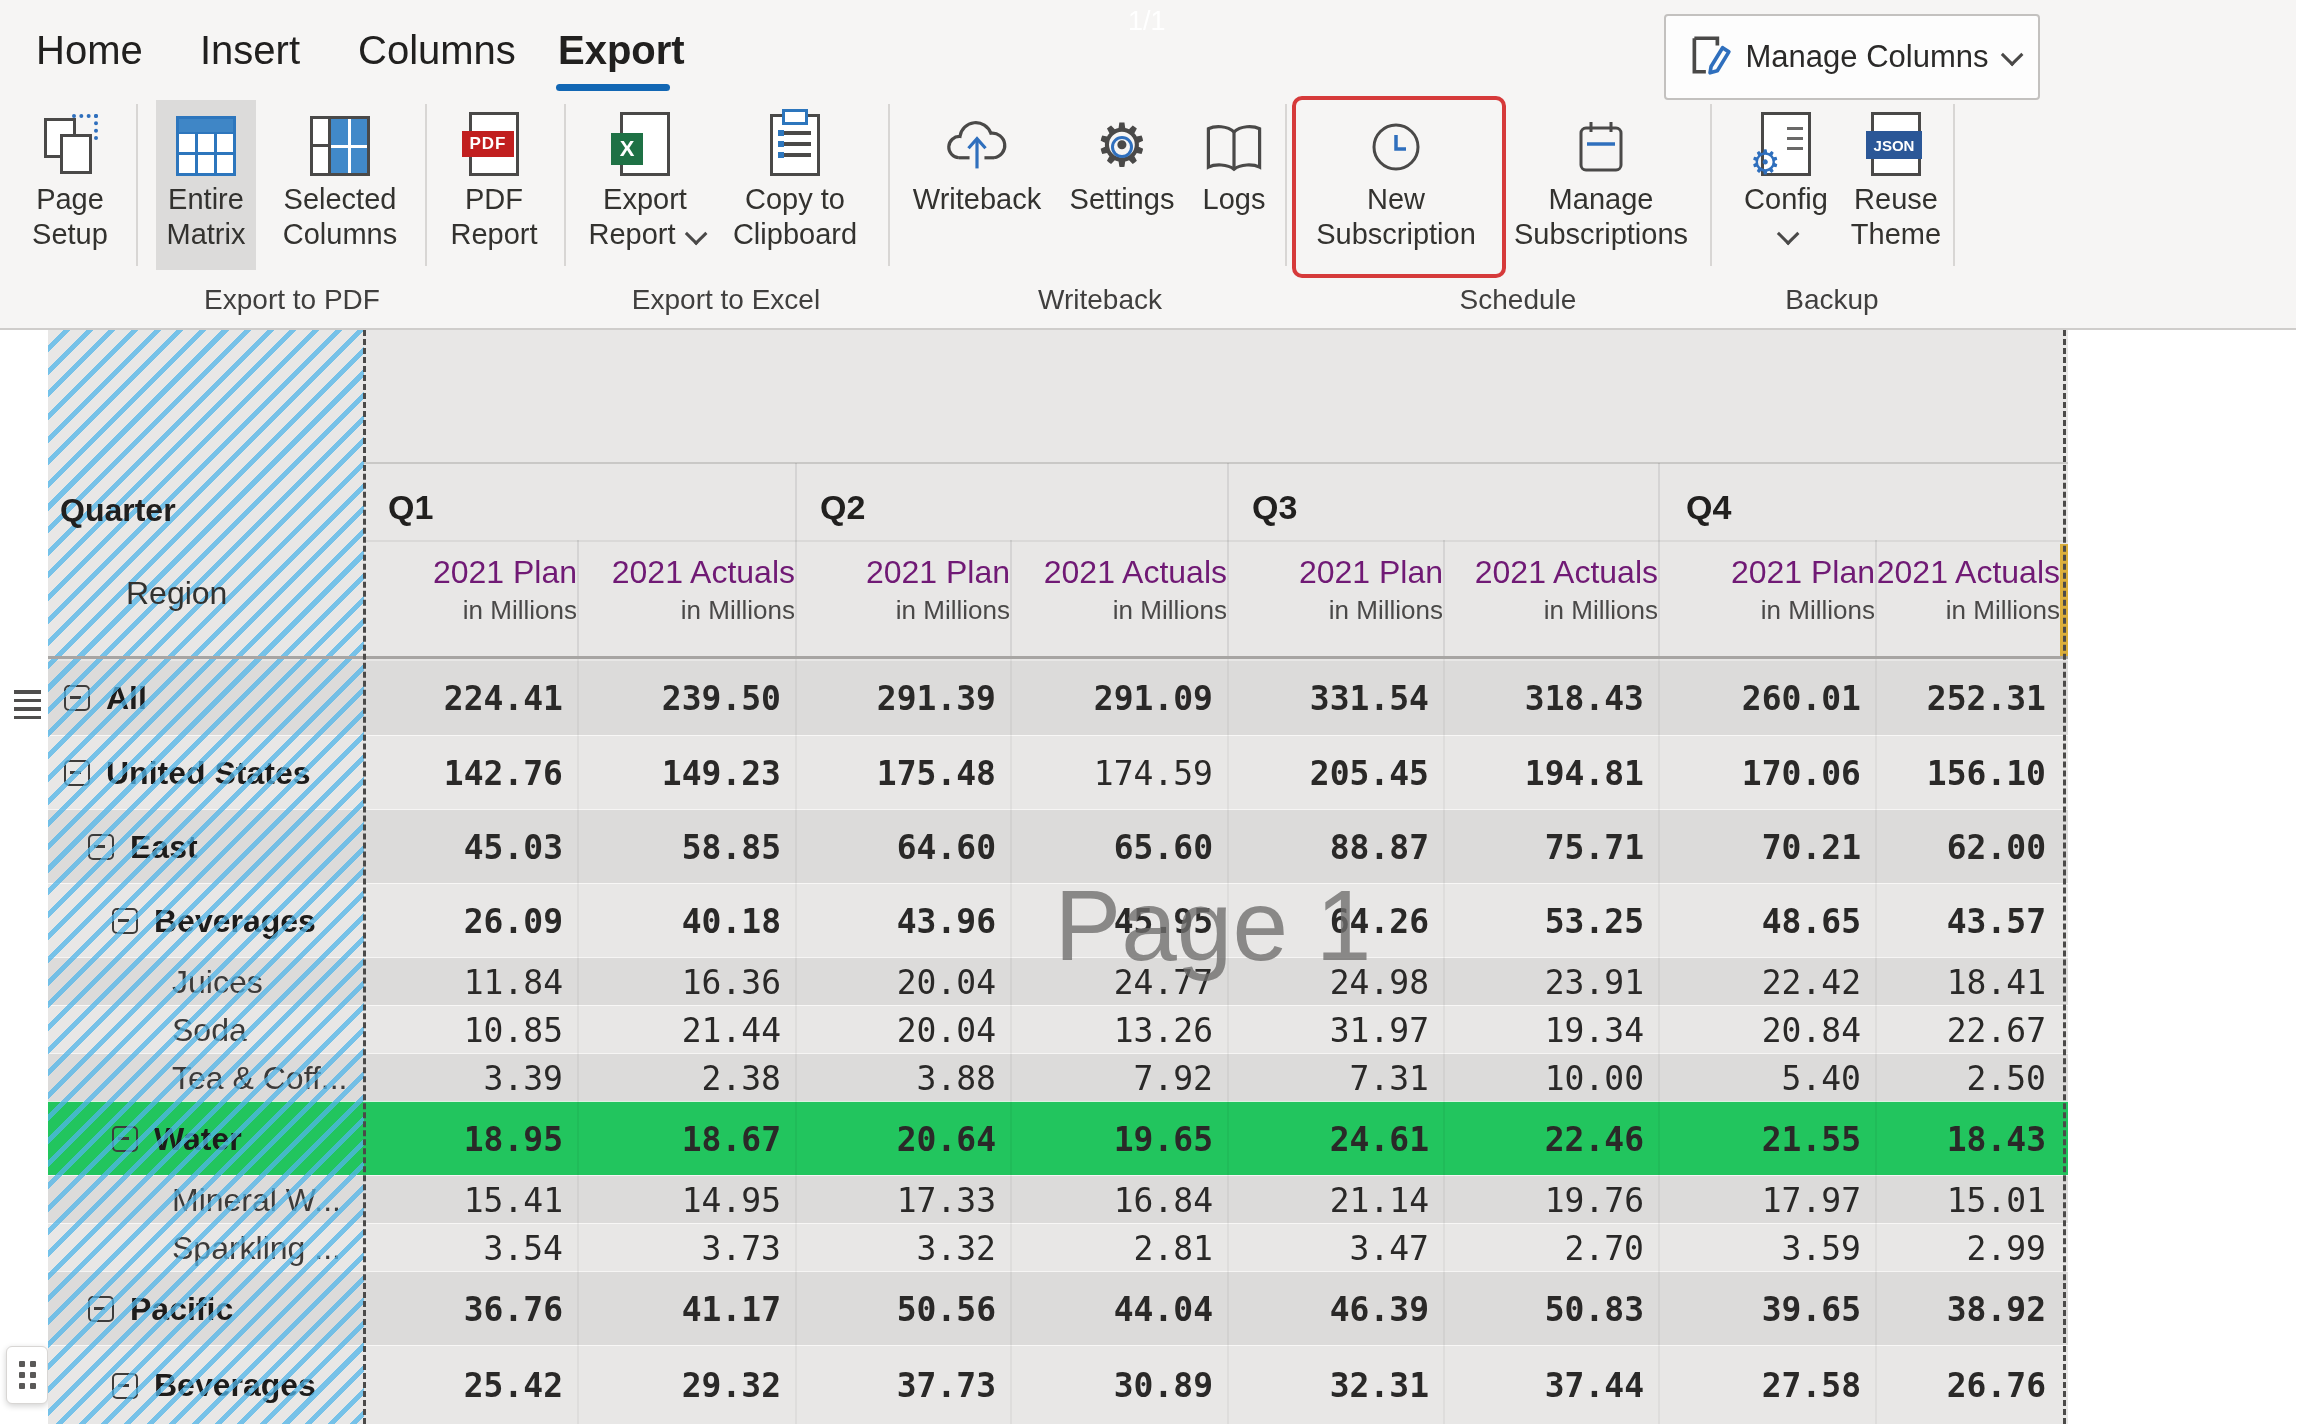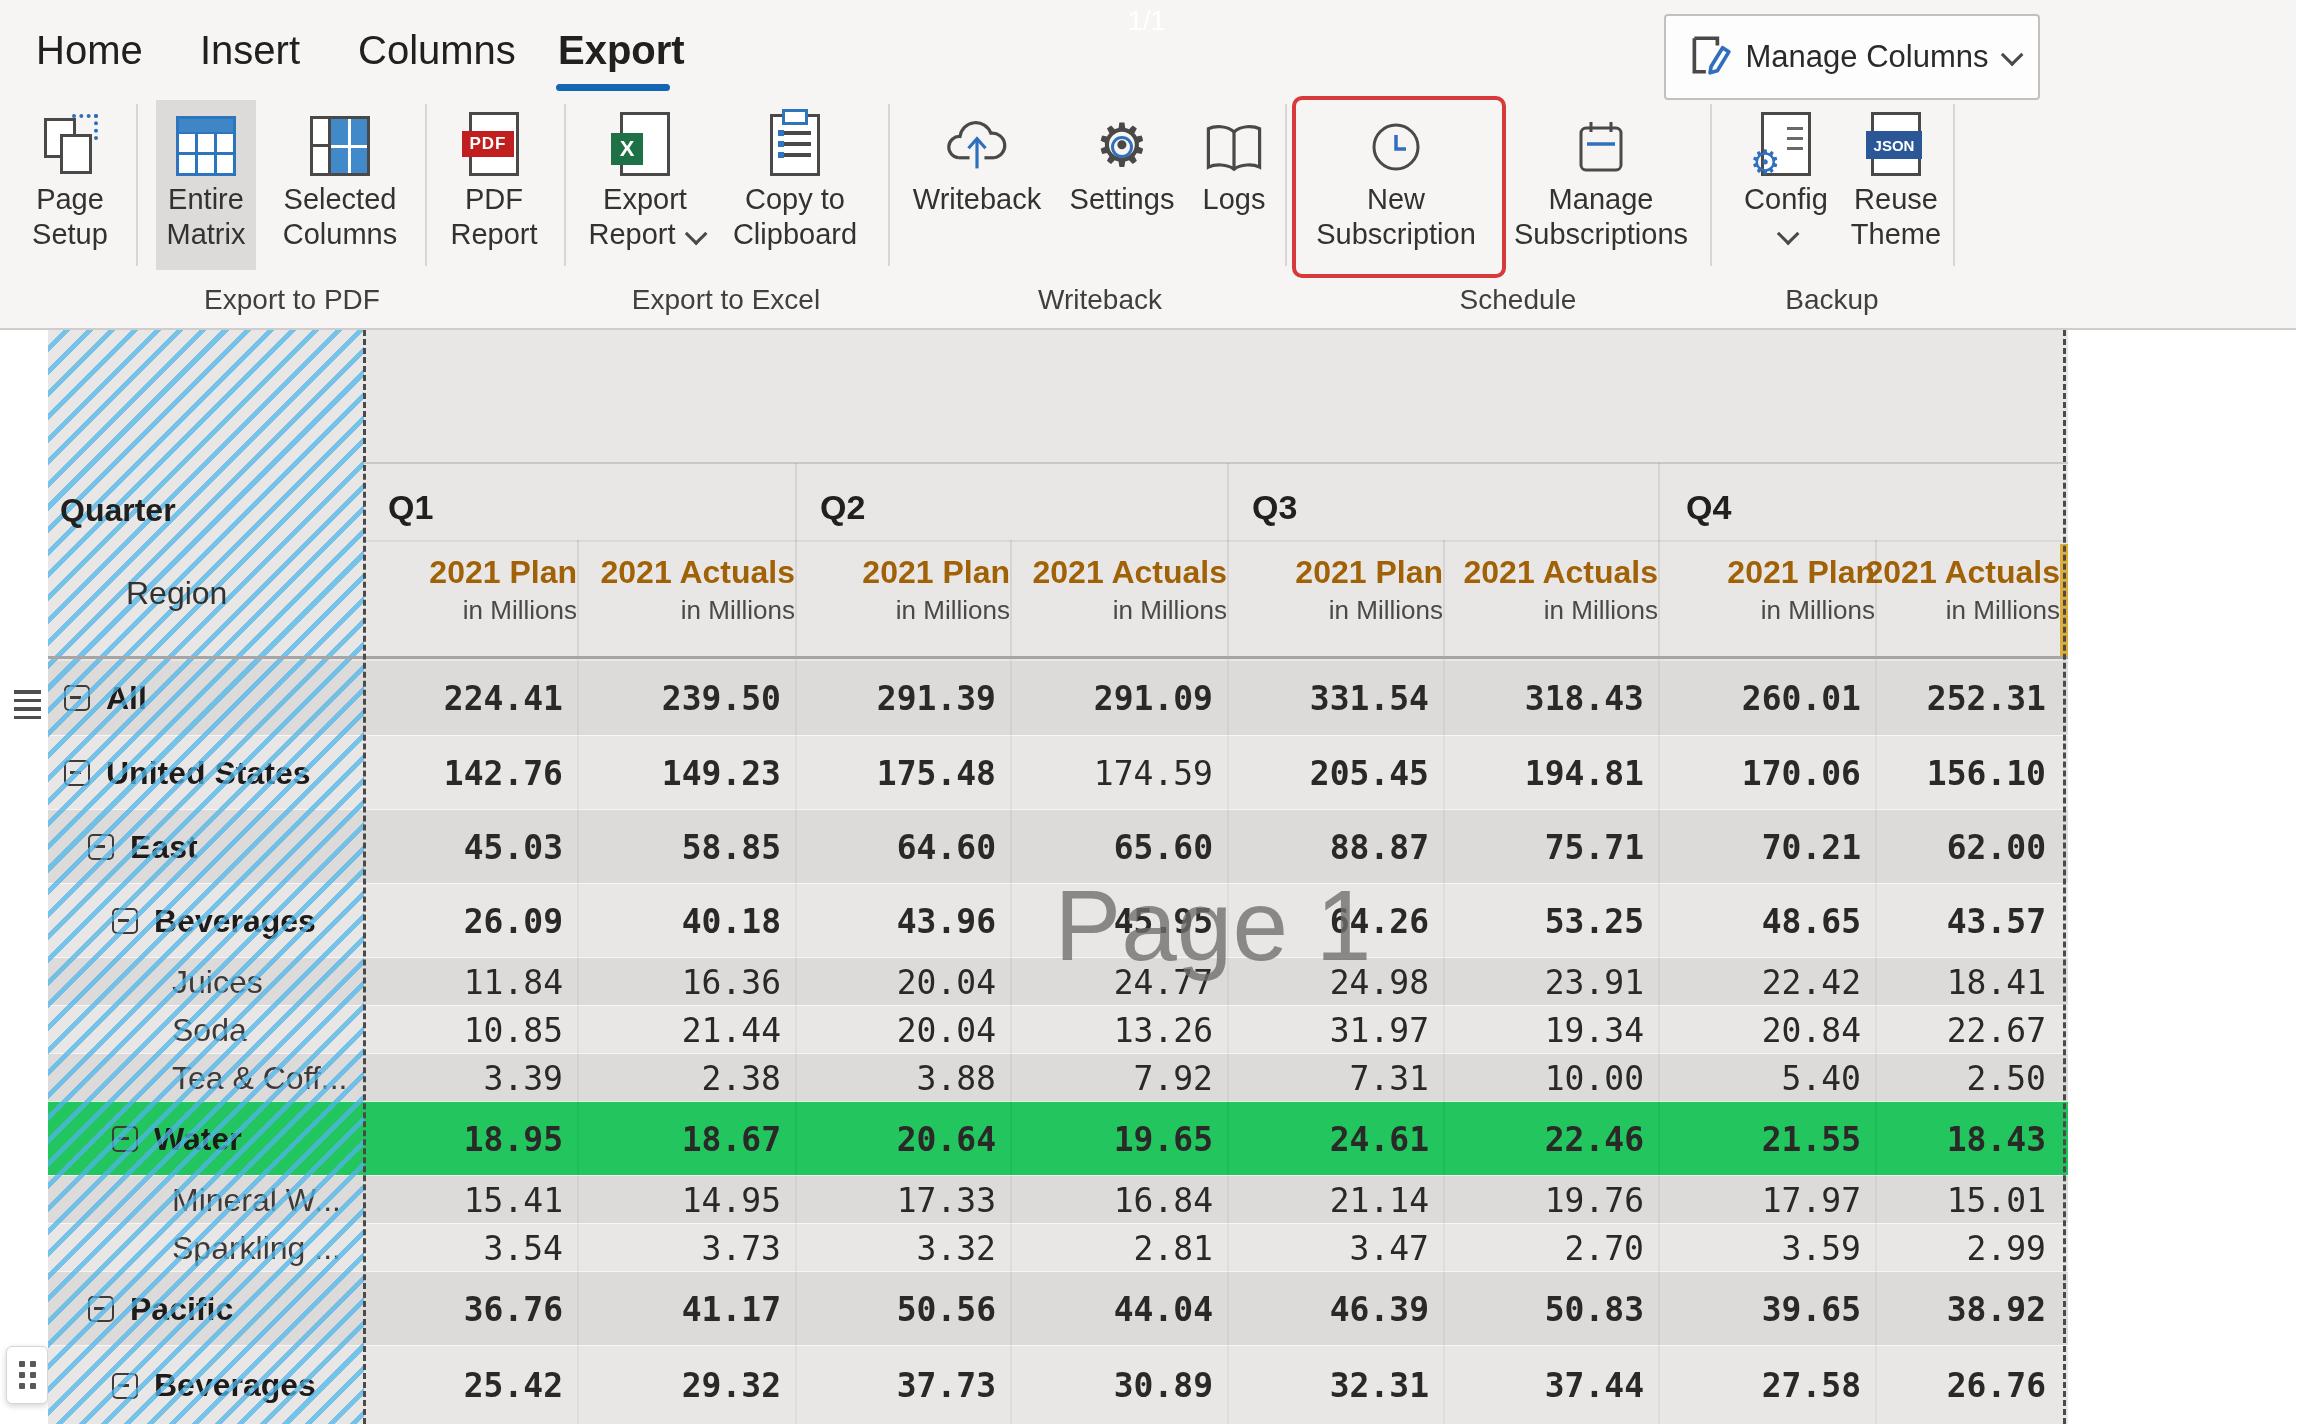--- a/index.html
+++ b/index.html
@@ -65,21 +65,21 @@
                 rgba(80,181,233,0.75) 11px, rgba(80,181,233,0.75) 16px);}
   .dash-left{position:absolute;left:315px;top:0;height:1094px;width:0;border-left:3px dashed #4b4a49;z-index:5;}
   .dash-right{position:absolute;left:2015px;top:0;height:1094px;width:0;border-left:3px dashed #4b4a49;z-index:5;}
   .m-title{position:absolute;left:4px;top:44px;font-size:34px;color:#33312f;z-index:4;white-space:nowrap;}
   .hline{position:absolute;background:#c9c8c6;height:2px;z-index:2;}
   .vline{position:absolute;width:2px;z-index:2;background:rgba(0,0,0,0.08);}
   .corner-label{position:absolute;left:12px;top:162px;font-size:32px;font-weight:bold;color:#21201f;z-index:4;}
   .q-label{position:absolute;top:158px;font-size:34px;font-weight:bold;color:#21201f;z-index:2;}
   .row-hdr-label{position:absolute;left:78px;top:245px;font-size:32px;color:#33322f;z-index:4;}
   .mh{position:absolute;top:222px;width:200px;text-align:right;z-index:2;}
-  .mh .m1{font-size:32px;color:#a16207;line-height:40px;font-weight:bold;}
+  .mh .m1{font-size:32px;color:#701a75;line-height:40px;}
   .mh .m2{font-size:26px;color:#4a4948;line-height:36px;}
   .yellowbar{position:absolute;left:2012px;top:214px;width:8px;height:113px;background:#dcaf3b;z-index:4;}
   .hdr-bottom{position:absolute;left:0;top:326px;width:2020px;height:3px;background:#a7a5a3;z-index:4;}
   .mrow{position:absolute;left:0;width:2020px;z-index:1;}
   .mrow .rlabelcell{position:absolute;top:0;bottom:0;display:flex;align-items:center;z-index:4;}
   .expando{display:inline-block;width:22px;height:22px;border:2.5px solid #3d3c3b;border-radius:5px;
      position:relative;margin-right:16px;flex:none;background:transparent;}
   .expando::after{content:"";position:absolute;left:4px;top:9px;width:11px;height:3px;background:#3d3c3b;}
   .rowlabel{font-size:32px;white-space:nowrap;}
   .cell{position:absolute;top:0;bottom:0;display:flex;align-items:center;justify-content:flex-end;

